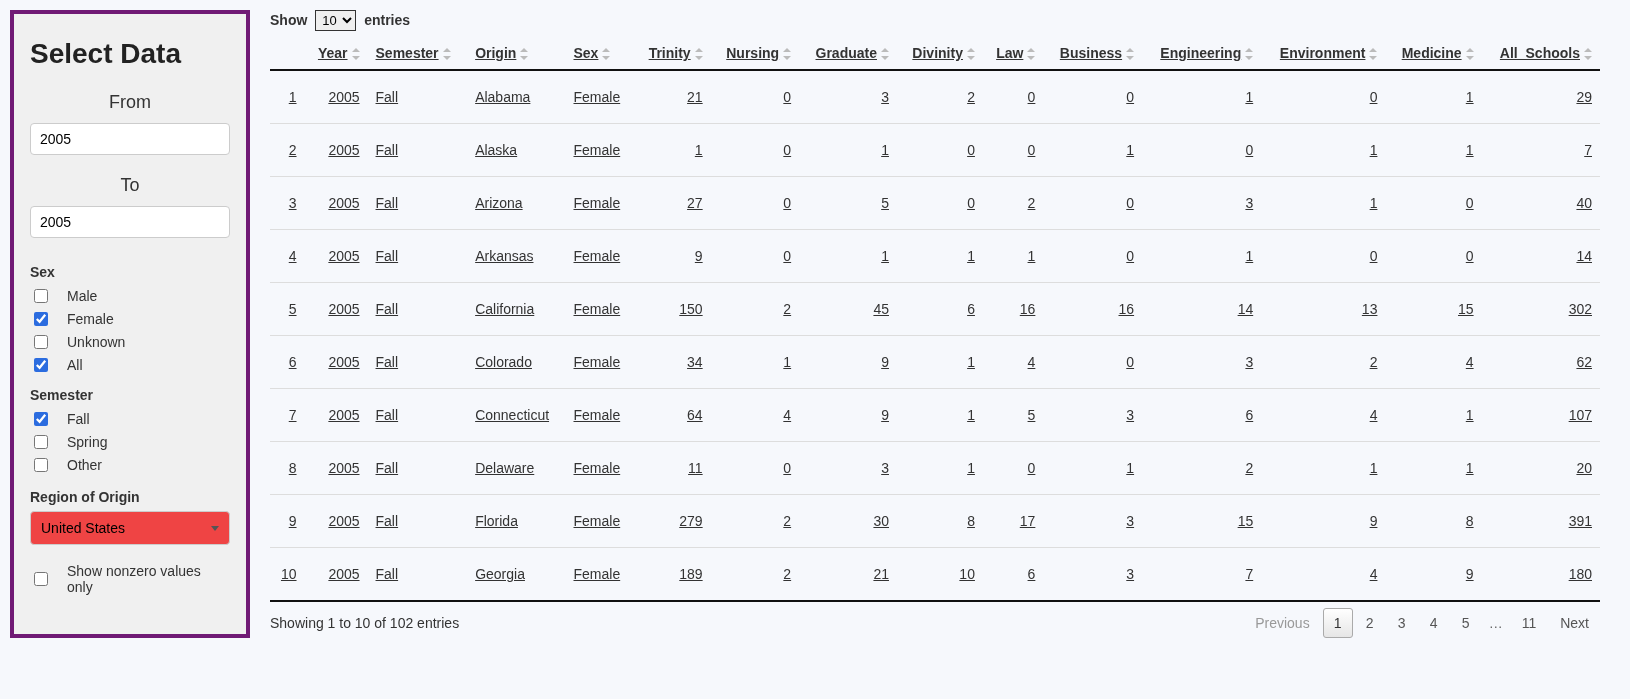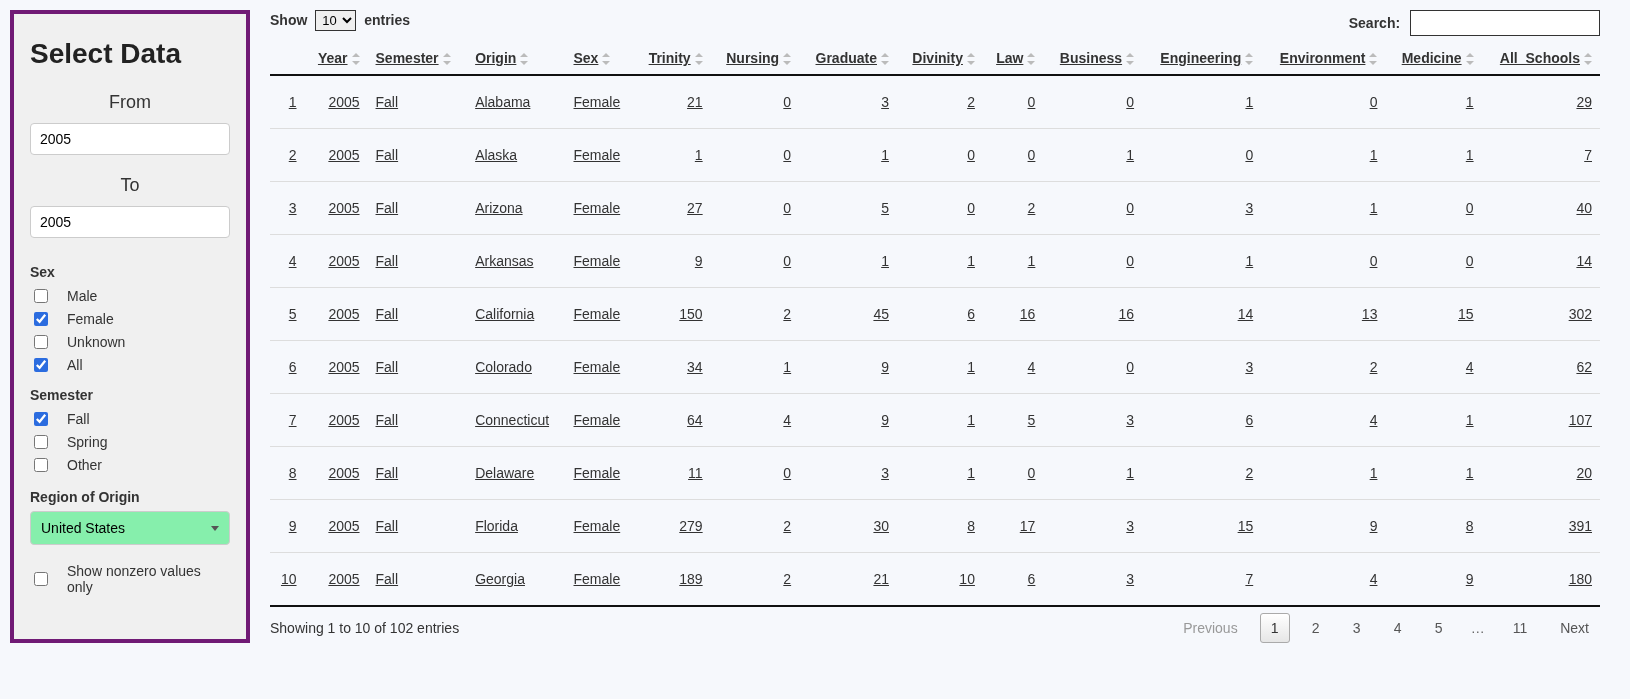--- a/index.html
+++ b/index.html
@@ -60,21 +60,21 @@
   .select-wrap {
     position: relative;
     margin-top: 4px;
     margin-bottom: 18px;
   }
   .select-box {
     width: 100%;
     padding: 8px 10px;
     border: 1px solid #ccc;
     border-radius: 4px;
-    background: #86efac;
+    background: #ef4444;
     font-size: 14px;
     text-align: left;
     cursor: pointer;
     display: flex;
     justify-content: space-between;
     align-items: center;
   }
   .caret-down {
     width: 0; height: 0;
     border-left: 4px solid transparent;
@@ -147,21 +147,21 @@
   table.dt tbody tr:last-child td { border-bottom: 2px solid #111; }
 
   .dt-bottom {
     display: flex;
     justify-content: space-between;
     align-items: center;
     margin-top: 6px;
   }
   .paginate {
     display: flex;
-    gap: 11px;
+    gap: 2px;
     align-items: center;
   }
   .paginate .pg {
     min-width: 30px;
     padding: 6px 10px;
     text-align: center;
     color: #555;
     border: 1px solid transparent;
     border-radius: 3px;
     cursor: pointer;
@@ -239,24 +239,20 @@
       <span>Show nonzero values only</span>
     </label>
   </aside>
 
   <main class="main">
     <div class="dt-topbar">
       <div class="dt-length">
         <span>Show</span>
         <select id="length-select"><option>10</option></select>
         <span>entries</span>
-      </div>
-      <div class="dt-search">
-        <span>Search:</span>
-        <input type="text" value="" style="">
       </div>
     </div>
 
     <table class="dt">
       <thead>
           <tr id="dt-head-row">
             <th class="num"><span></span></th>
             <th class="num"><span>Year</span><span class="sort-icon"></span></th>
             <th><span>Semester</span><span class="sort-icon"></span></th>
             <th><span>Origin</span><span class="sort-icon"></span></th>

